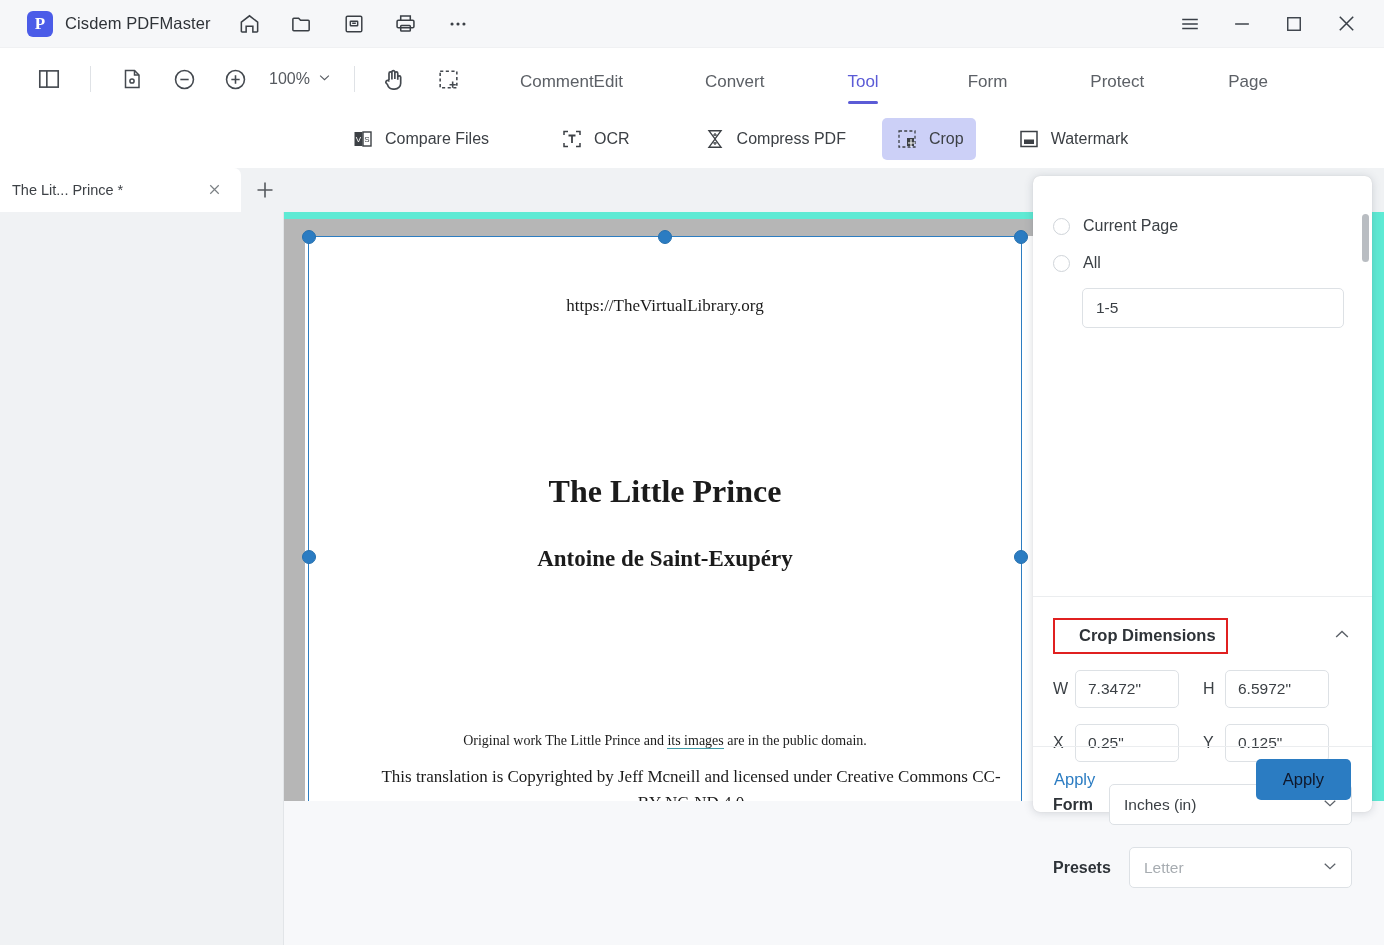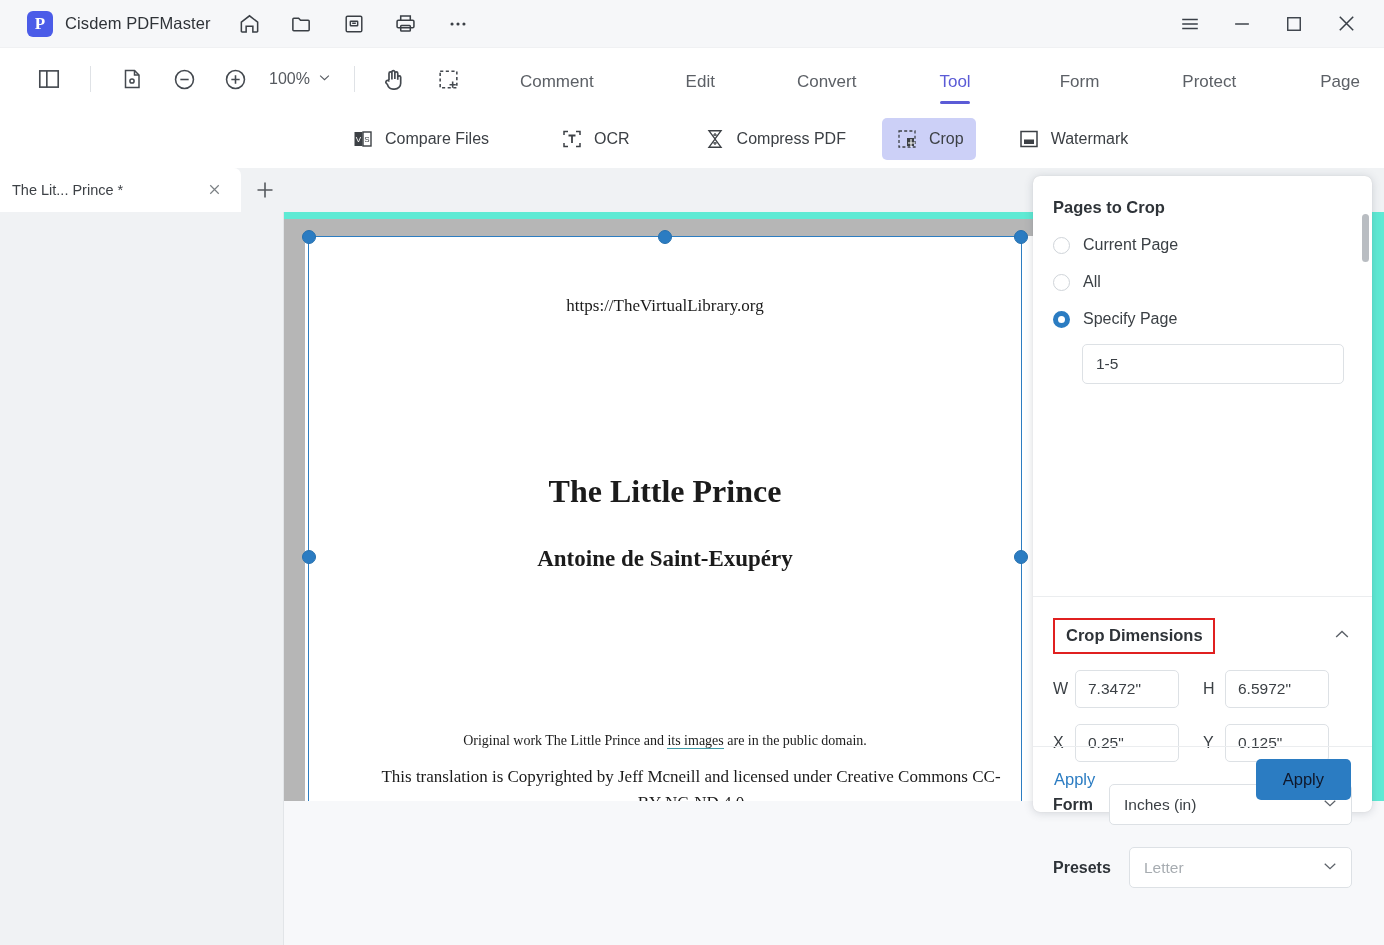--- a/index.html
+++ b/index.html
@@ -156,21 +156,21 @@
   .radio-lbl { font-size: 16px; color: #3b4045; }
   .pageinput {
     margin: 16px 0 0 29px; width: 262px; height: 40px;
     border: 1px solid #dde1e5; border-radius: 5px;
     display: flex; align-items: center; padding-left: 13px;
     font-size: 15.5px; color: #3b4045; background: #fff;
   }
   .divider { position: absolute; left: 0; top: 420px; width: 339px; height: 1px; background: #ebedef; }
   .sec2 { position: absolute; left: 0; top: 420px; width: 339px; padding: 22px 20px 0 20px; }
   .dimhdr { display: flex; align-items: center; justify-content: space-between; }
-  .dimlbl-wrap { border: 2px solid #e02020; padding: 6px 10px 7px 11px; }
+  .dimlbl-wrap { border: 2px solid #e02020; padding: 6px 10px 7px 24px; }
   .dimlbl { font-size: 16.5px; font-weight: bold; color: #2e3338; }
   .chev-up { color: #5b6168; }
   .fieldrow { display: flex; align-items: center; margin-top: 16px; }
   .flab { font-size: 16px; color: #3b4045; width: 22px; }
   .fbox {
     height: 38px; border: 1px solid #dde1e5; border-radius: 5px; background: #fff;
     display: flex; align-items: center; padding-left: 12px;
     font-size: 15.5px; color: #3b4045;
   }
   .fbox.w { width: 104px; }
@@ -312,21 +312,21 @@
     <div style="width:25px"></div>
     <div class="tool-ico">
       <svg width="25" height="25" viewBox="0 0 24 24" fill="none" stroke="currentColor" stroke-width="1.5">
           <path stroke-dasharray="3 2.4" d="M4 4h16v16H4z"></path>
           <path d="M16 14v6M13 17h6" stroke-dasharray="0"></path>
         </svg>
     </div>
     <div style="width:24px"></div>
     <div class="tabs">
       <div class="tab" style="margin-left:32px"><span>Comment</span></div>
-      <div class="tab" style="margin-left:92px"><span>Edit</span></div>
+      <div class="tab" style=""><span>Edit</span></div>
       <div class="tab" style="margin-left:82px"><span>Convert</span></div>
       <div class="tab active" style="margin-left:83px"><span>Tool</span></div>
       <div class="tab" style="margin-left:89px"><span>Form</span></div>
       <div class="tab" style="margin-left:83px"><span>Protect</span></div>
       <div class="tab" style="margin-left:84px"><span>Page</span></div>
     </div>
   </div>
 
   <div class="subbar">
     <div style="width:338px"></div>
@@ -421,33 +421,28 @@
         <div class="handle h-bl"></div>
         <div class="handle h-bm"></div>
         <div class="handle h-br"></div>
       </div>
     </div>
   </div>
 
   <div class="croppanel">
 
     <div class="sec1">
-      <div class="sec-title">Pages to Crop</div>
 
       <div class="radiorow">
         <span class="radio"></span>
         <span class="radio-lbl">Current Page</span>
       </div>
       <div class="radiorow">
         <span class="radio"></span>
         <span class="radio-lbl">All</span>
-      </div>
-      <div class="radiorow">
-        <span class="radio on"></span>
-        <span class="radio-lbl">Specify Page</span>
       </div>
       <div class="pageinput" placeholder="e.g. 1-5">1-5</div>
     </div>
 
     <div class="divider"></div>
 
     <div class="sec2">
       <div class="dimhdr">
         <span class="dimlbl-wrap">
           <span class="dimlbl">Crop Dimensions</span>

